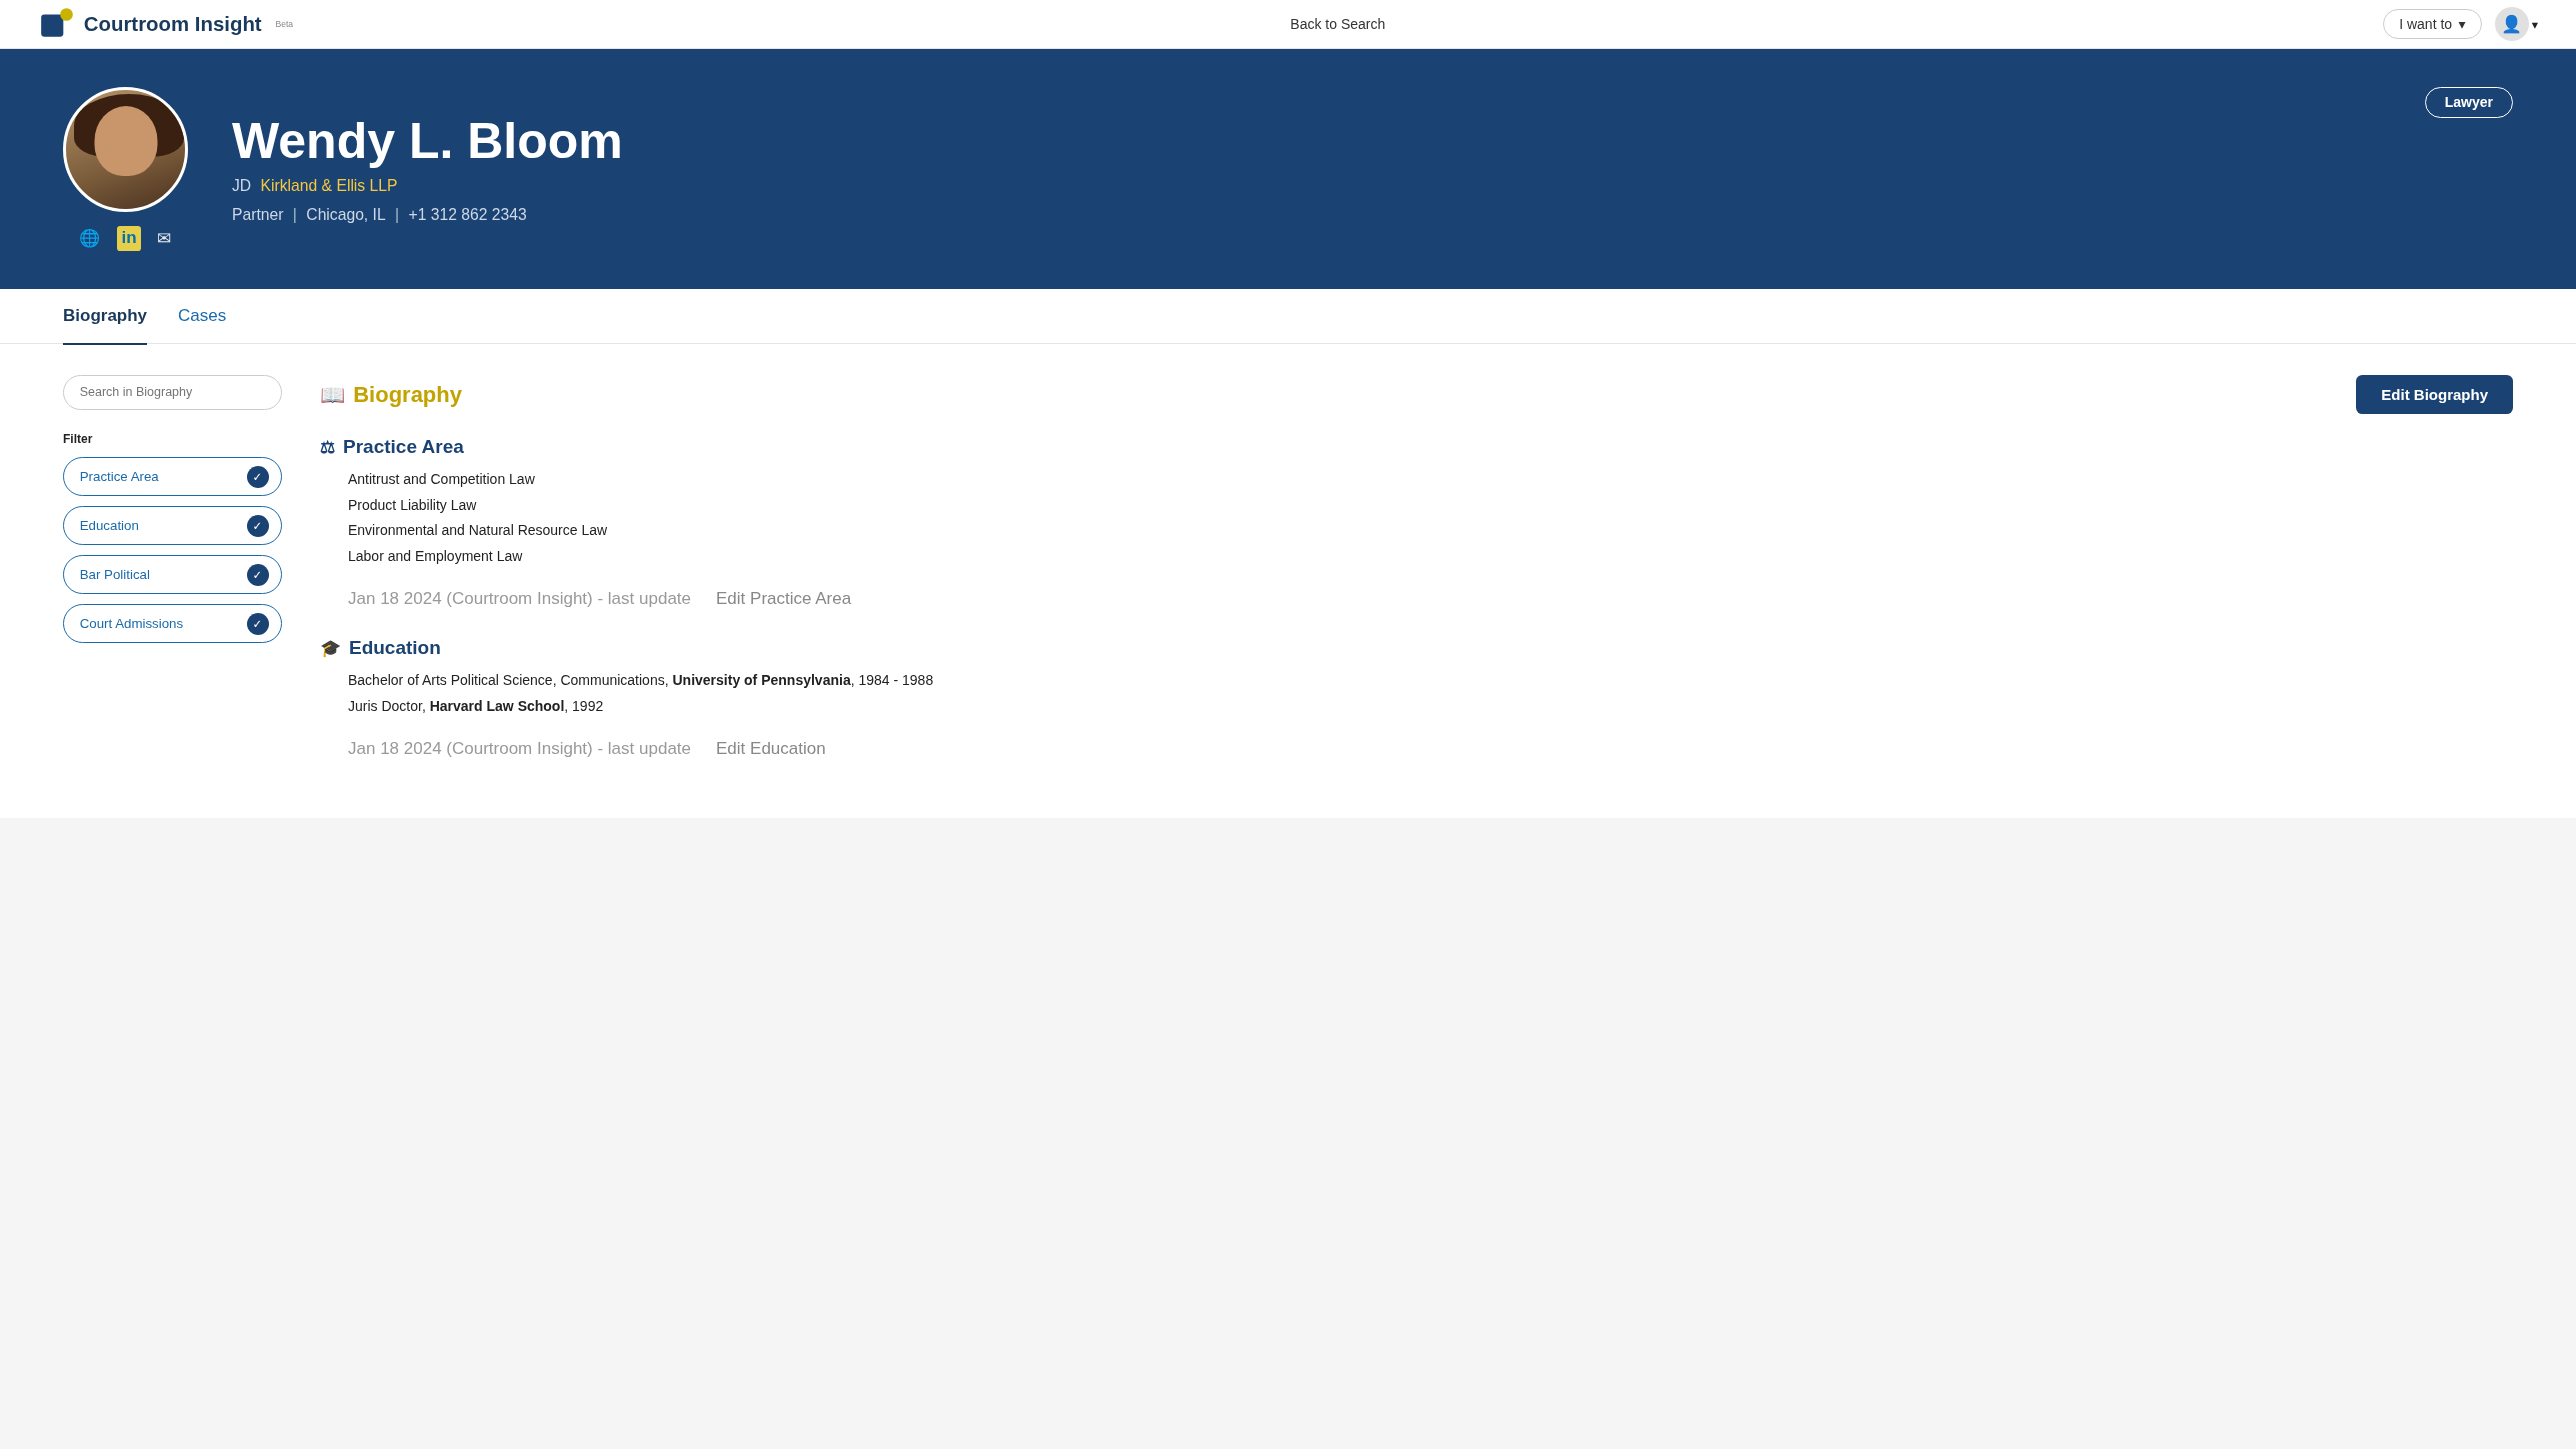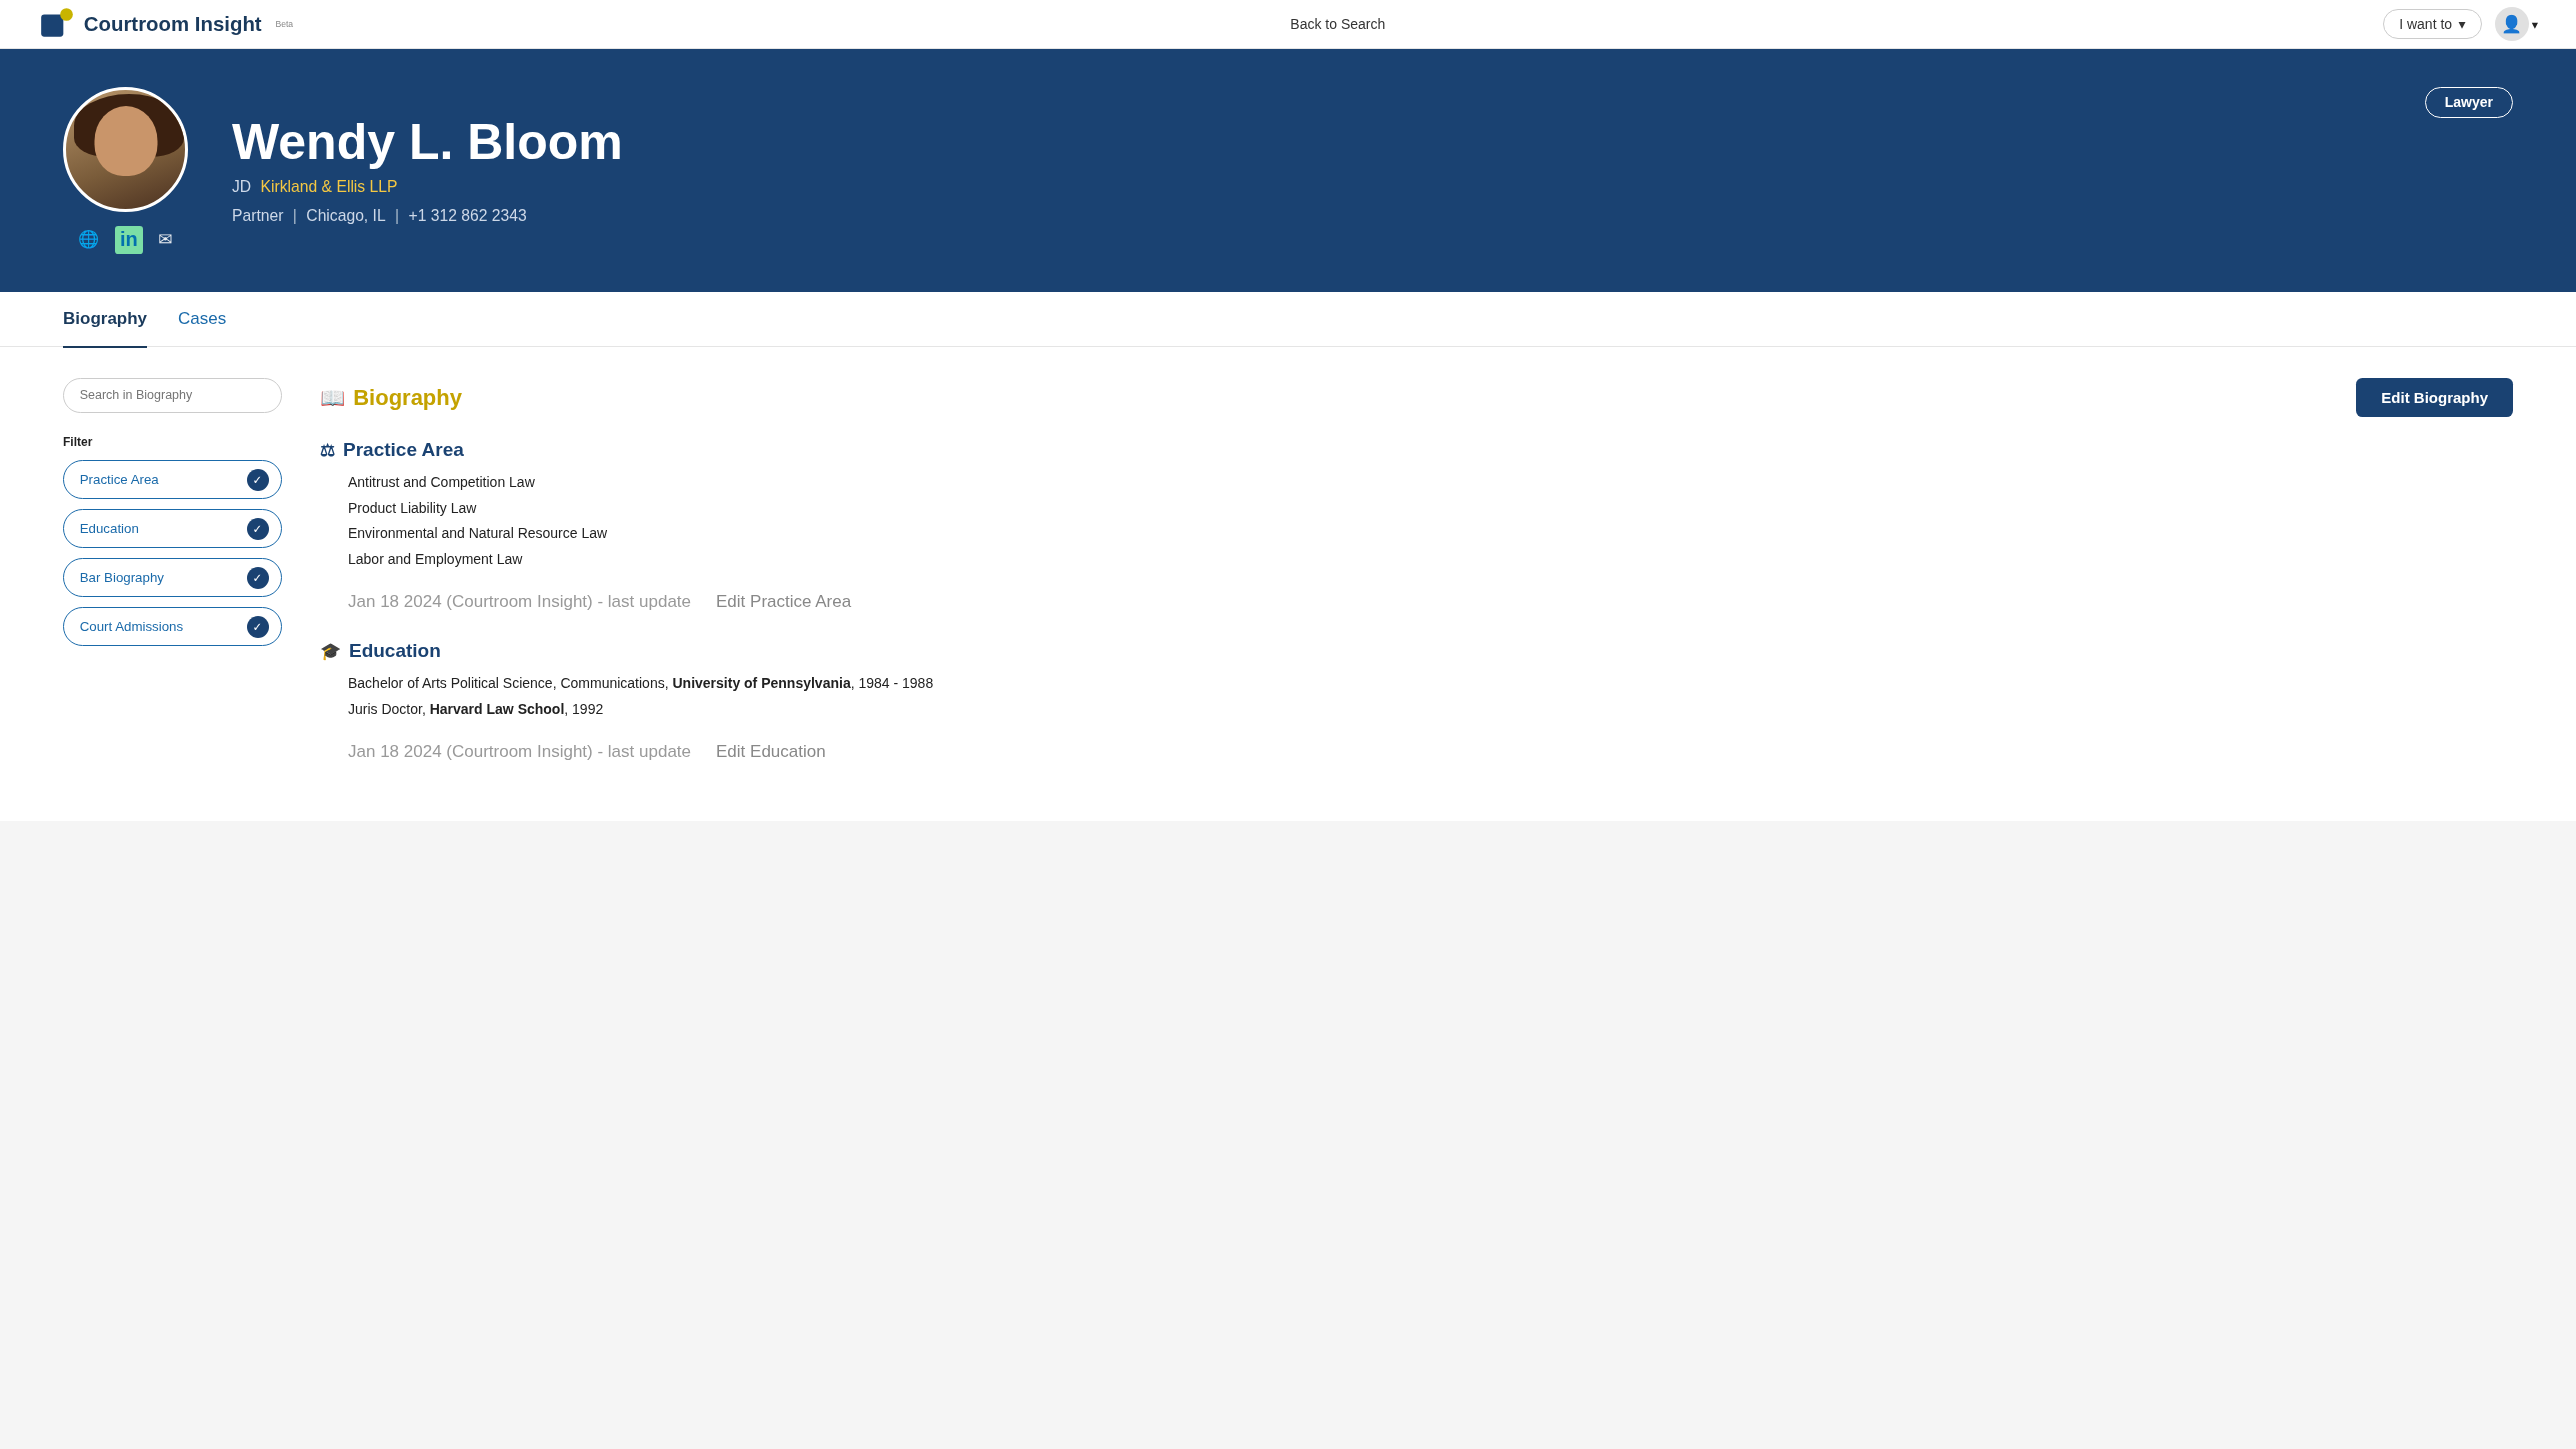--- a/index.html
+++ b/index.html
@@ -365,21 +365,21 @@
 </nav>
 
 <div class="hero">
   <div class="hero-avatar-wrap">
     <div class="avatar-placeholder">
       <div class="avatar-hair"></div>
       <div class="avatar-face"></div>
     </div>
     <div class="hero-social-icons">
       <span class="social-icon" title="Website">🌐</span>
-      <span class="social-icon" style="font-weight:800;font-size:20px;background:#86efac;color:#0077b5;padding:2.3px 4.7px;border-radius:3.1px;">in</span>
+      <span class="social-icon" style="font-weight:800;font-size:17px;background:#fde047;color:#0077b5;padding:2.3px 4.7px;border-radius:3.1px;">in</span>
       <span class="social-icon">✉</span>
     </div>
   </div>
   <div class="hero-info">
     <div class="hero-name">Wendy L. Bloom</div>
     <div class="hero-jd-firm">
       <span class="hero-jd">JD</span>
       <span class="hero-firm">Kirkland &amp; Ellis LLP</span>
     </div>
     <div class="hero-meta">
@@ -409,21 +409,21 @@
     <div class="filter-label">Filter</div>
     <div class="filter-item">
       <span class="filter-item-label">Practice Area</span>
       <span class="filter-check">✓</span>
     </div>
     <div class="filter-item">
       <span class="filter-item-label">Education</span>
       <span class="filter-check">✓</span>
     </div>
     <div class="filter-item">
-      <span class="filter-item-label">Bar Biography</span>
+      <span class="filter-item-label">Bar Political</span>
       <span class="filter-check">✓</span>
     </div>
     <div class="filter-item">
       <span class="filter-item-label">Court Admissions</span>
       <span class="filter-check">✓</span>
     </div>
   </aside>
 
   <main class="bio-main">
     <div class="bio-header-row">

